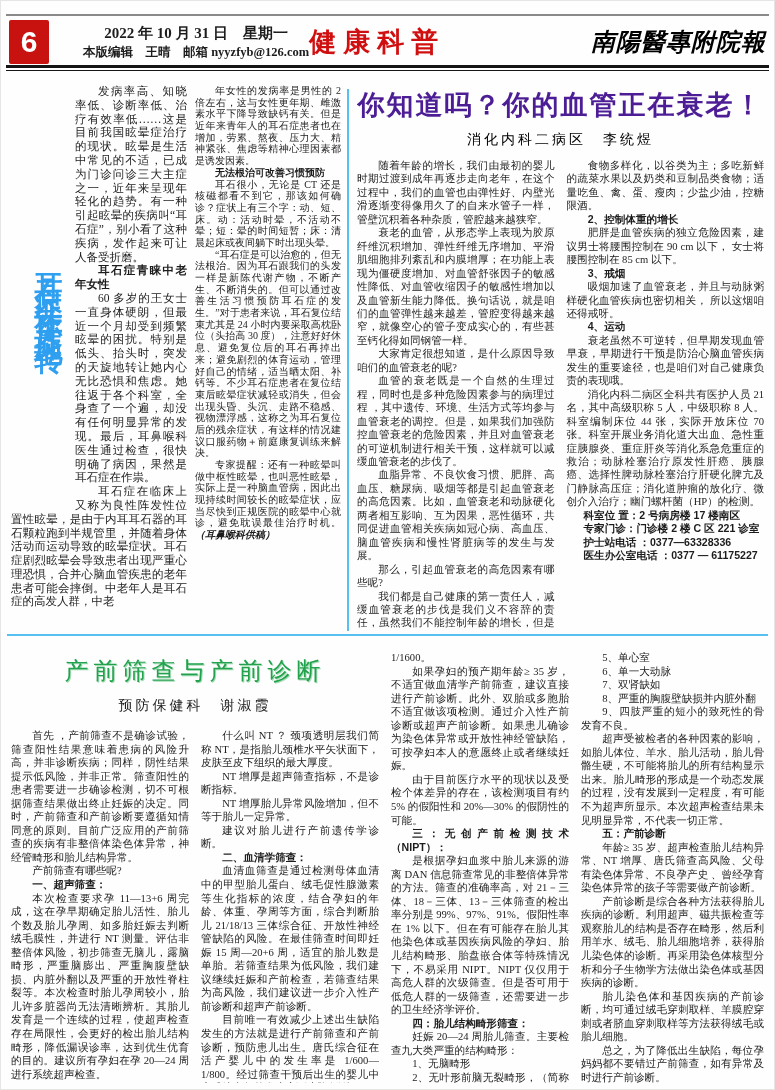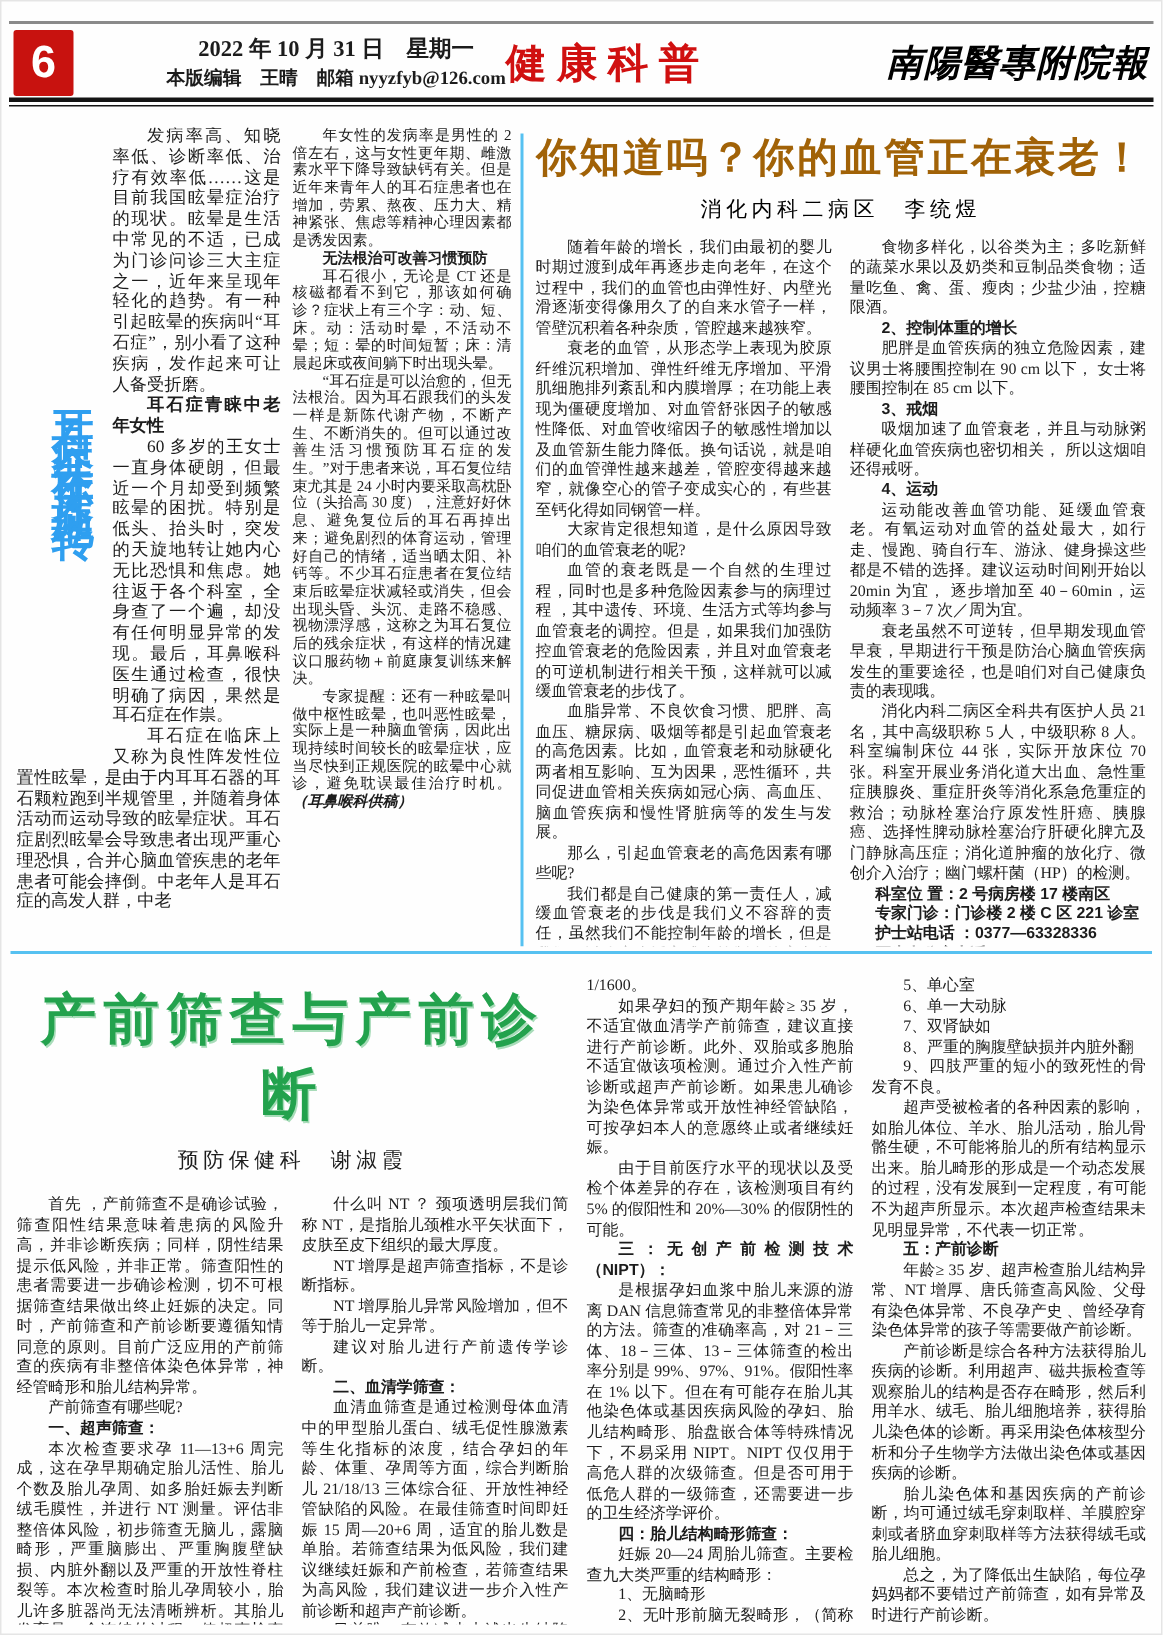--- a/index.html
+++ b/index.html
@@ -4,21 +4,21 @@
 <style>
   html,body{margin:0;padding:0;}
   body{width:775px;height:1090px;position:relative;background:#fefefe;
        font-family:"Liberation Serif","DejaVu Serif",serif;color:#1c1c1c;}
   .page{position:absolute;inset:0;overflow:hidden;border:1px solid #e5e5e5;}
   .top-rule{position:absolute;top:13px;left:5px;right:5px;height:2px;background:#8a8a8a;}
   
   .header{position:absolute;top:18px;left:8px;right:8px;height:46px;display:flex;align-items:center;}
   .page-num{width:40px;height:44px;background:#c8120f;color:#fff;display:flex;align-items:center;justify-content:center;
             font-family:"Liberation Sans","DejaVu Sans",sans-serif;font-weight:bold;font-size:30px;border-radius:2px;}
-  .edition{margin-left:62px;text-align:center;line-height:1.35;}
+  .edition{margin-left:34px;text-align:center;line-height:1.35;}
   .edition .date{font-weight:bold;font-size:15px;}
   .edition .editor{font-weight:bold;font-size:12.5px;}
   .section-title{flex:1;text-align:left;color:#d01010;font-weight:bold;font-size:27px;letter-spacing:7px;
                  font-family:"Liberation Sans","DejaVu Sans",sans-serif;}
   .masthead{width:190px;text-align:right;color:#000000;font-weight:bold;font-style:italic;font-size:24px;
             letter-spacing:1px;font-family:"Liberation Serif","DejaVu Serif",serif;white-space:nowrap;}
   .double-rule{position:absolute;top:64px;left:5px;right:5px;height:2px;border-top:3px solid #141414;border-bottom:1px solid #141414;background:#fff;}
   
   p{margin:0;text-indent:2em;text-align:justify;}
   .bh{font-weight:bold;font-family:"Liberation Sans","DejaVu Sans",sans-serif;}
@@ -26,32 +26,32 @@
   
   .content-top{position:absolute;top:84px;left:10px;right:10px;height:546px;display:flex;overflow:hidden;}
   .otolith{width:330px;display:flex;gap:8px;overflow:hidden;}
   .ot-col1{width:176px;font-size:11.5px;line-height:1.2;}
   .ot-col2{width:146px;font-size:10px;line-height:1.17;}
   .vtitle{float:left;writing-mode:vertical-rl;text-orientation:upright;width:54px;height:408px;margin:2px 10px 4px 0;
           color:#2f9ff0;font-weight:bold;font-size:28px;letter-spacing:8px;text-align:center;
           font-family:"Liberation Sans","DejaVu Sans",sans-serif;}
   .vdiv{width:2px;background:#56c1f1;margin:4px 8px 0 6px;}
   .vascular{flex:1;overflow:hidden;}
-  .v-title{text-align:center;color:#a16207;font-weight:bold;font-size:27px;letter-spacing:2px;margin-top:2px;
+  .v-title{text-align:center;color:#4c1d95;font-weight:bold;font-size:27px;letter-spacing:2px;margin-top:2px;
            font-family:"Liberation Sans","DejaVu Sans",sans-serif;}
   .v-byline{text-align:center;font-size:14px;letter-spacing:3px;margin:8px 0 10px 0;color:#000000;}
   .v-cols{display:flex;gap:12px;}
   .v-col{flex:1;font-size:10.6px;line-height:1.27;}
   .info{font-weight:bold;font-family:"Liberation Sans","DejaVu Sans",sans-serif;text-indent:1.6em;}
   
   .divider-h{position:absolute;top:633px;left:6px;right:6px;height:2px;background:#56c1f1;}
   
   .content-bottom{position:absolute;top:648px;left:10px;right:10px;bottom:6px;display:flex;gap:12px;overflow:hidden;}
   .pre-left{width:368px;}
-  .p-title{text-align:center;color:#23a24d;font-weight:bold;font-size:37px;letter-spacing:5px;margin-top:6px;
+  .p-title{text-align:center;color:#23a24d;font-weight:normal;font-size:24px;letter-spacing:5px;margin-top:6px;
            font-family:"Liberation Sans","DejaVu Sans",sans-serif;text-shadow:1px 1px 0 #a8dcb9;}
   .p-byline{text-align:center;font-size:14px;letter-spacing:3px;margin:10px 0 14px 0;}
   .p-cols{display:flex;gap:12px;}
   .p-col{flex:1;font-size:10.6px;line-height:1.28;overflow:hidden;}
   .pre-col3,.pre-col4{width:178px;font-size:10.6px;line-height:1.28;overflow:hidden;padding-top:2px;}
   .pre-col4{flex:1;}
 </style>
 </head>
 <body>
 
@@ -105,21 +105,20 @@
           <p>我们都是自己健康的第一责任人，减缓血管衰老的步伐是我们义不容辞的责任，虽然我们不能控制年龄的增长，但是我们可以改变生活方式来控制血管衰老的危险因素。</p>
 
         </div>
         <div class="v-col">
           <p>食物多样化，以谷类为主；多吃新鲜的蔬菜水果以及奶类和豆制品类食物；适量吃鱼、禽、蛋、瘦肉；少盐少油，控糖限酒。</p>
           <p class="bh">2、控制体重的增长</p>
           <p>肥胖是血管疾病的独立危险因素，建议男士将腰围控制在 90 cm 以下， 女士将腰围控制在 85 cm 以下。</p>
           <p class="bh">3、戒烟</p>
           <p>吸烟加速了血管衰老，并且与动脉粥样硬化血管疾病也密切相关， 所以这烟咱还得戒呀。</p>
           <p class="bh">4、运动</p>
-          <p>运动能改善血管功能、延缓血管衰老。有氧运动对血管的益处最大，如行走、慢跑、骑自行车、游泳、健身操这些都是不错的选择。建议运动时间刚开始以 20min 为宜， 逐步增加至 40－60min，运动频率 3－7 次／周为宜。</p>
           <p>衰老虽然不可逆转，但早期发现血管早衰，早期进行干预是防治心脑血管疾病发生的重要途径，也是咱们对自己健康负责的表现哦。</p>
           <p>消化内科二病区全科共有医护人员 21 名，其中高级职称 5 人，中级职称 8 人。科室编制床位 44 张，实际开放床位 70 张。科室开展业务消化道大出血、急性重症胰腺炎、重症肝炎等消化系急危重症的救治；动脉栓塞治疗原发性肝癌、胰腺癌、选择性脾动脉栓塞治疗肝硬化脾亢及门静脉高压症；消化道肿瘤的放化疗、微创介入治疗；幽门螺杆菌（HP）的检测。</p>
           <p class="info">科室位 置：2 号病房楼 17 楼南区</p>
           <p class="info">专家门诊：门诊楼 2 楼 C 区 221 诊室</p>
           <p class="info">护士站电话 ：0377—63328336</p>
           <p class="info">医生办公室电话 ：0377 — 61175227</p>
 
         </div>
       </div>
     </div>

